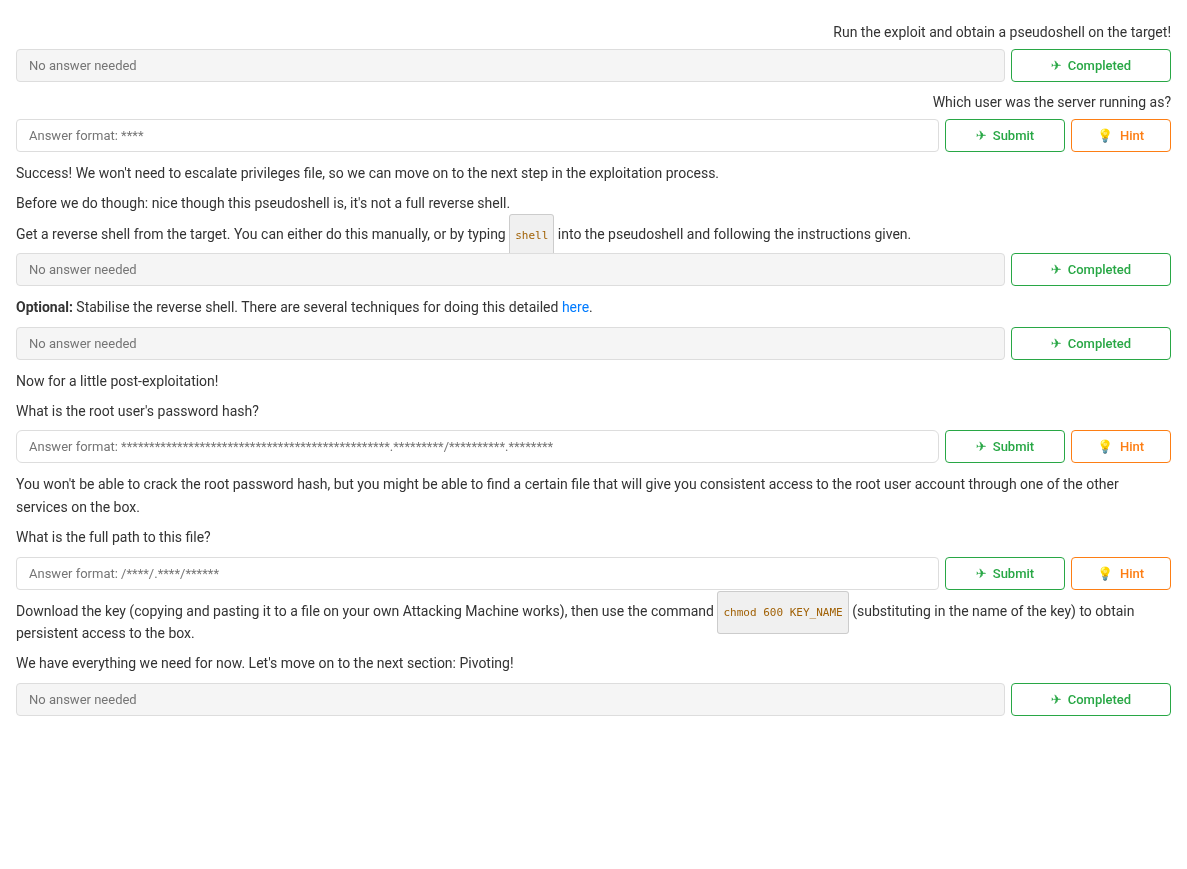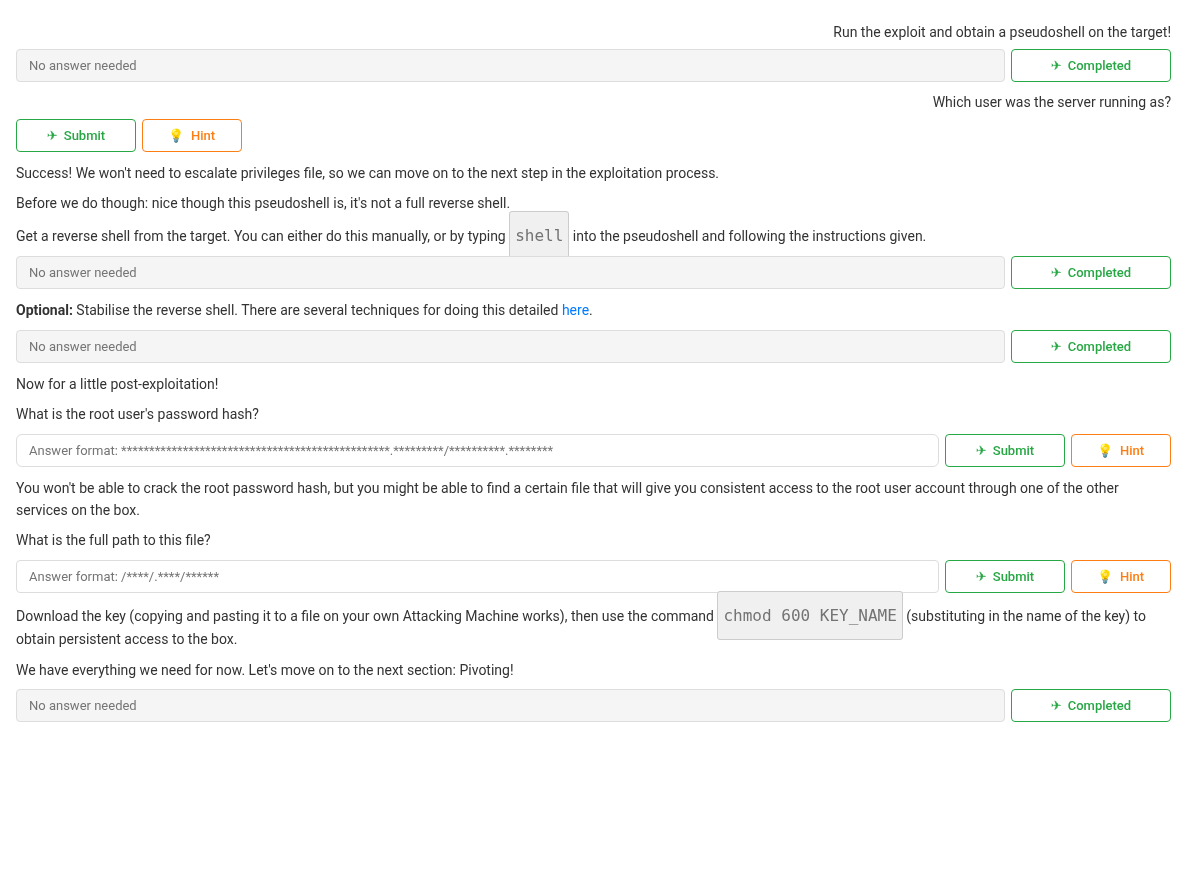--- a/index.html
+++ b/index.html
@@ -65,22 +65,22 @@
       background: #fff;
       min-width: 100px;
       justify-content: center;
     }
     code.inline {
       background: #f0f0f0;
       border: 1px solid #ccc;
       border-radius: 3px;
       padding: 14px 5px;
       font-family: monospace;
-      font-size: 16px;
-      color: #737373;
+      font-size: 11px;
+      color: #a16207;
     }
     .info-text {
       margin: 8px 0;
       line-height: 1.6;
     }
     a { color: #007bff; text-decoration: none; }
   </style>
 </head>
 <body>
 
@@ -88,20 +88,21 @@
 <div class="answer-row">
   <input class="answer-input" type="text" disabled="" placeholder="No answer needed" style="">
   <button class="btn btn-completed">
     <span>✈</span>
     <span>Completed</span>
   </button>
 </div>
 
 <p class="question-text">Which user was the server running as?</p>
 <div class="answer-row">
+  <input class="answer-input" type="text" placeholder="Answer format: ****" style="background: rgb(255, 255, 255);">
   <button class="btn btn-submit">
     <span>✈</span>
     <span>Submit</span>
   </button>
   <button class="btn btn-hint">
     <span>💡</span>
     <span>Hint</span>
   </button>
 </div>
 

